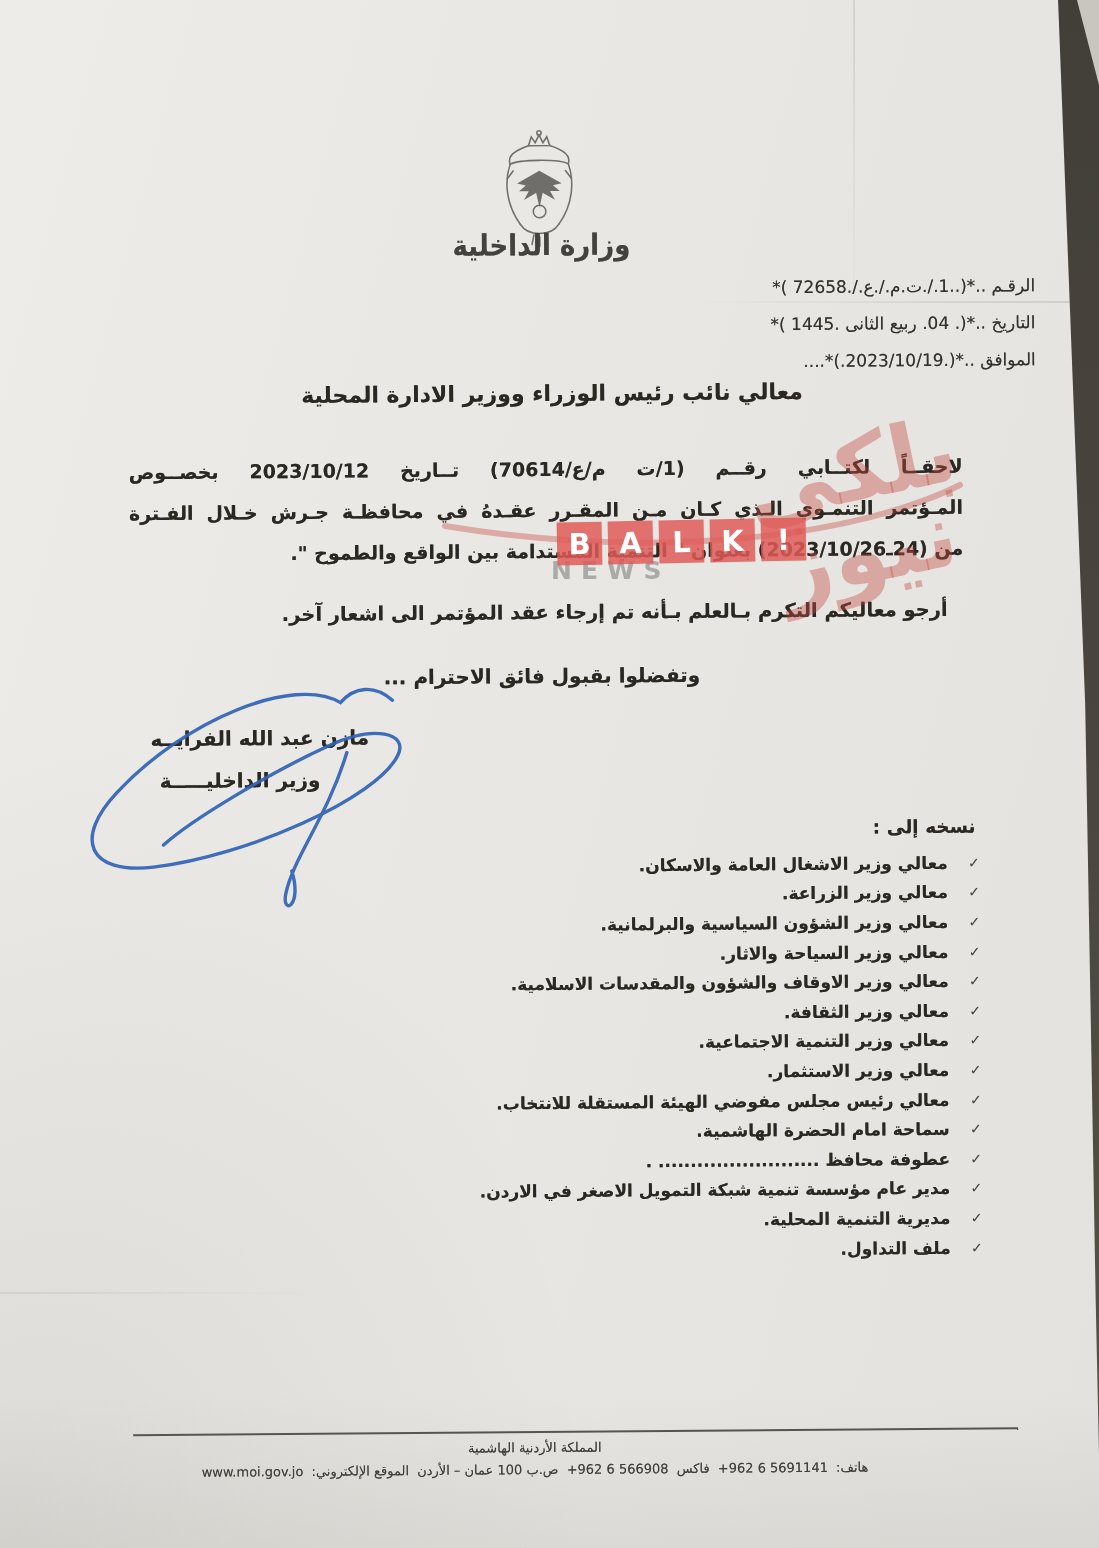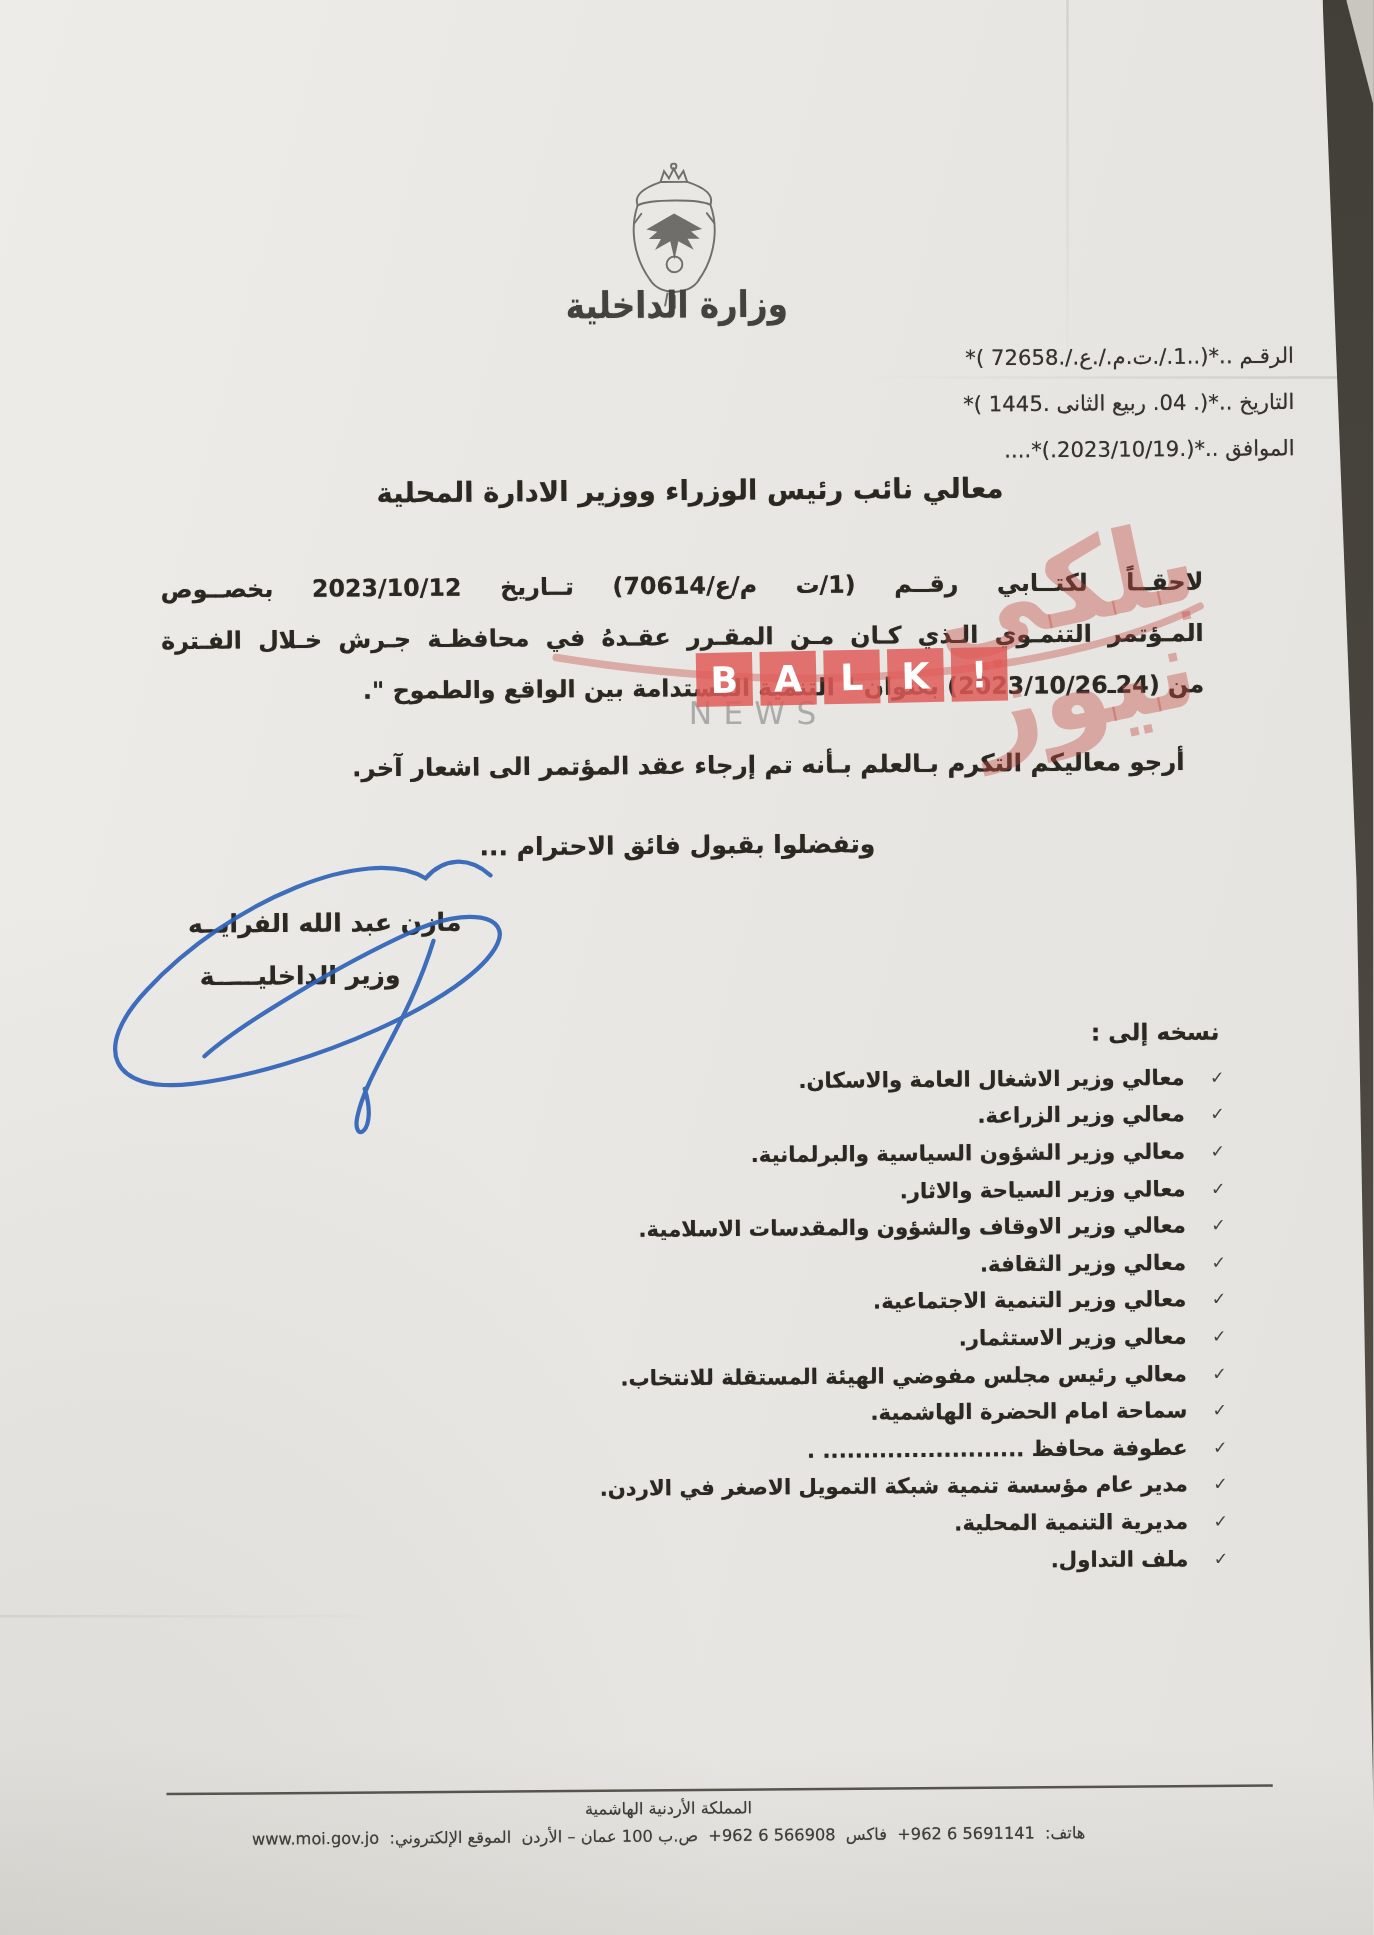--- a/index.html
+++ b/index.html
@@ -94,21 +94,21 @@
   
   .wm-arabic {
     position:absolute; left:742px; top:428px; width:235px; z-index:5;
     font-size:90px; font-weight:bold; line-height:.92;
     color:rgba(198,74,66,.40); transform:rotate(-12deg);
     direction:rtl; text-align:center; pointer-events:none;
   }
   .wm-swoosh { position:absolute; left:420px; top:430px; width:620px; height:250px; z-index:5; pointer-events:none; }
   .wm-news {
     position:absolute; left:551px; top:556px; z-index:4;
-    font-size:25px; letter-spacing:9px; color:rgba(125,125,125,.58);
+    font-size:25px; letter-spacing:9px; color:rgba(125,125,125,.58);font-weight:bold;
   }
   .wm-boxes { position:absolute; left:557px; top:520px; z-index:5; display:flex; gap:6px;
     transform:rotate(-1.2deg); }
   .wm-boxes span {
     width:45px; height:43px; background:rgba(224,90,87,.84);
     color:#fff; font-size:29px; font-weight:bold;
     display:flex; align-items:center; justify-content:center;
   }
 
   

